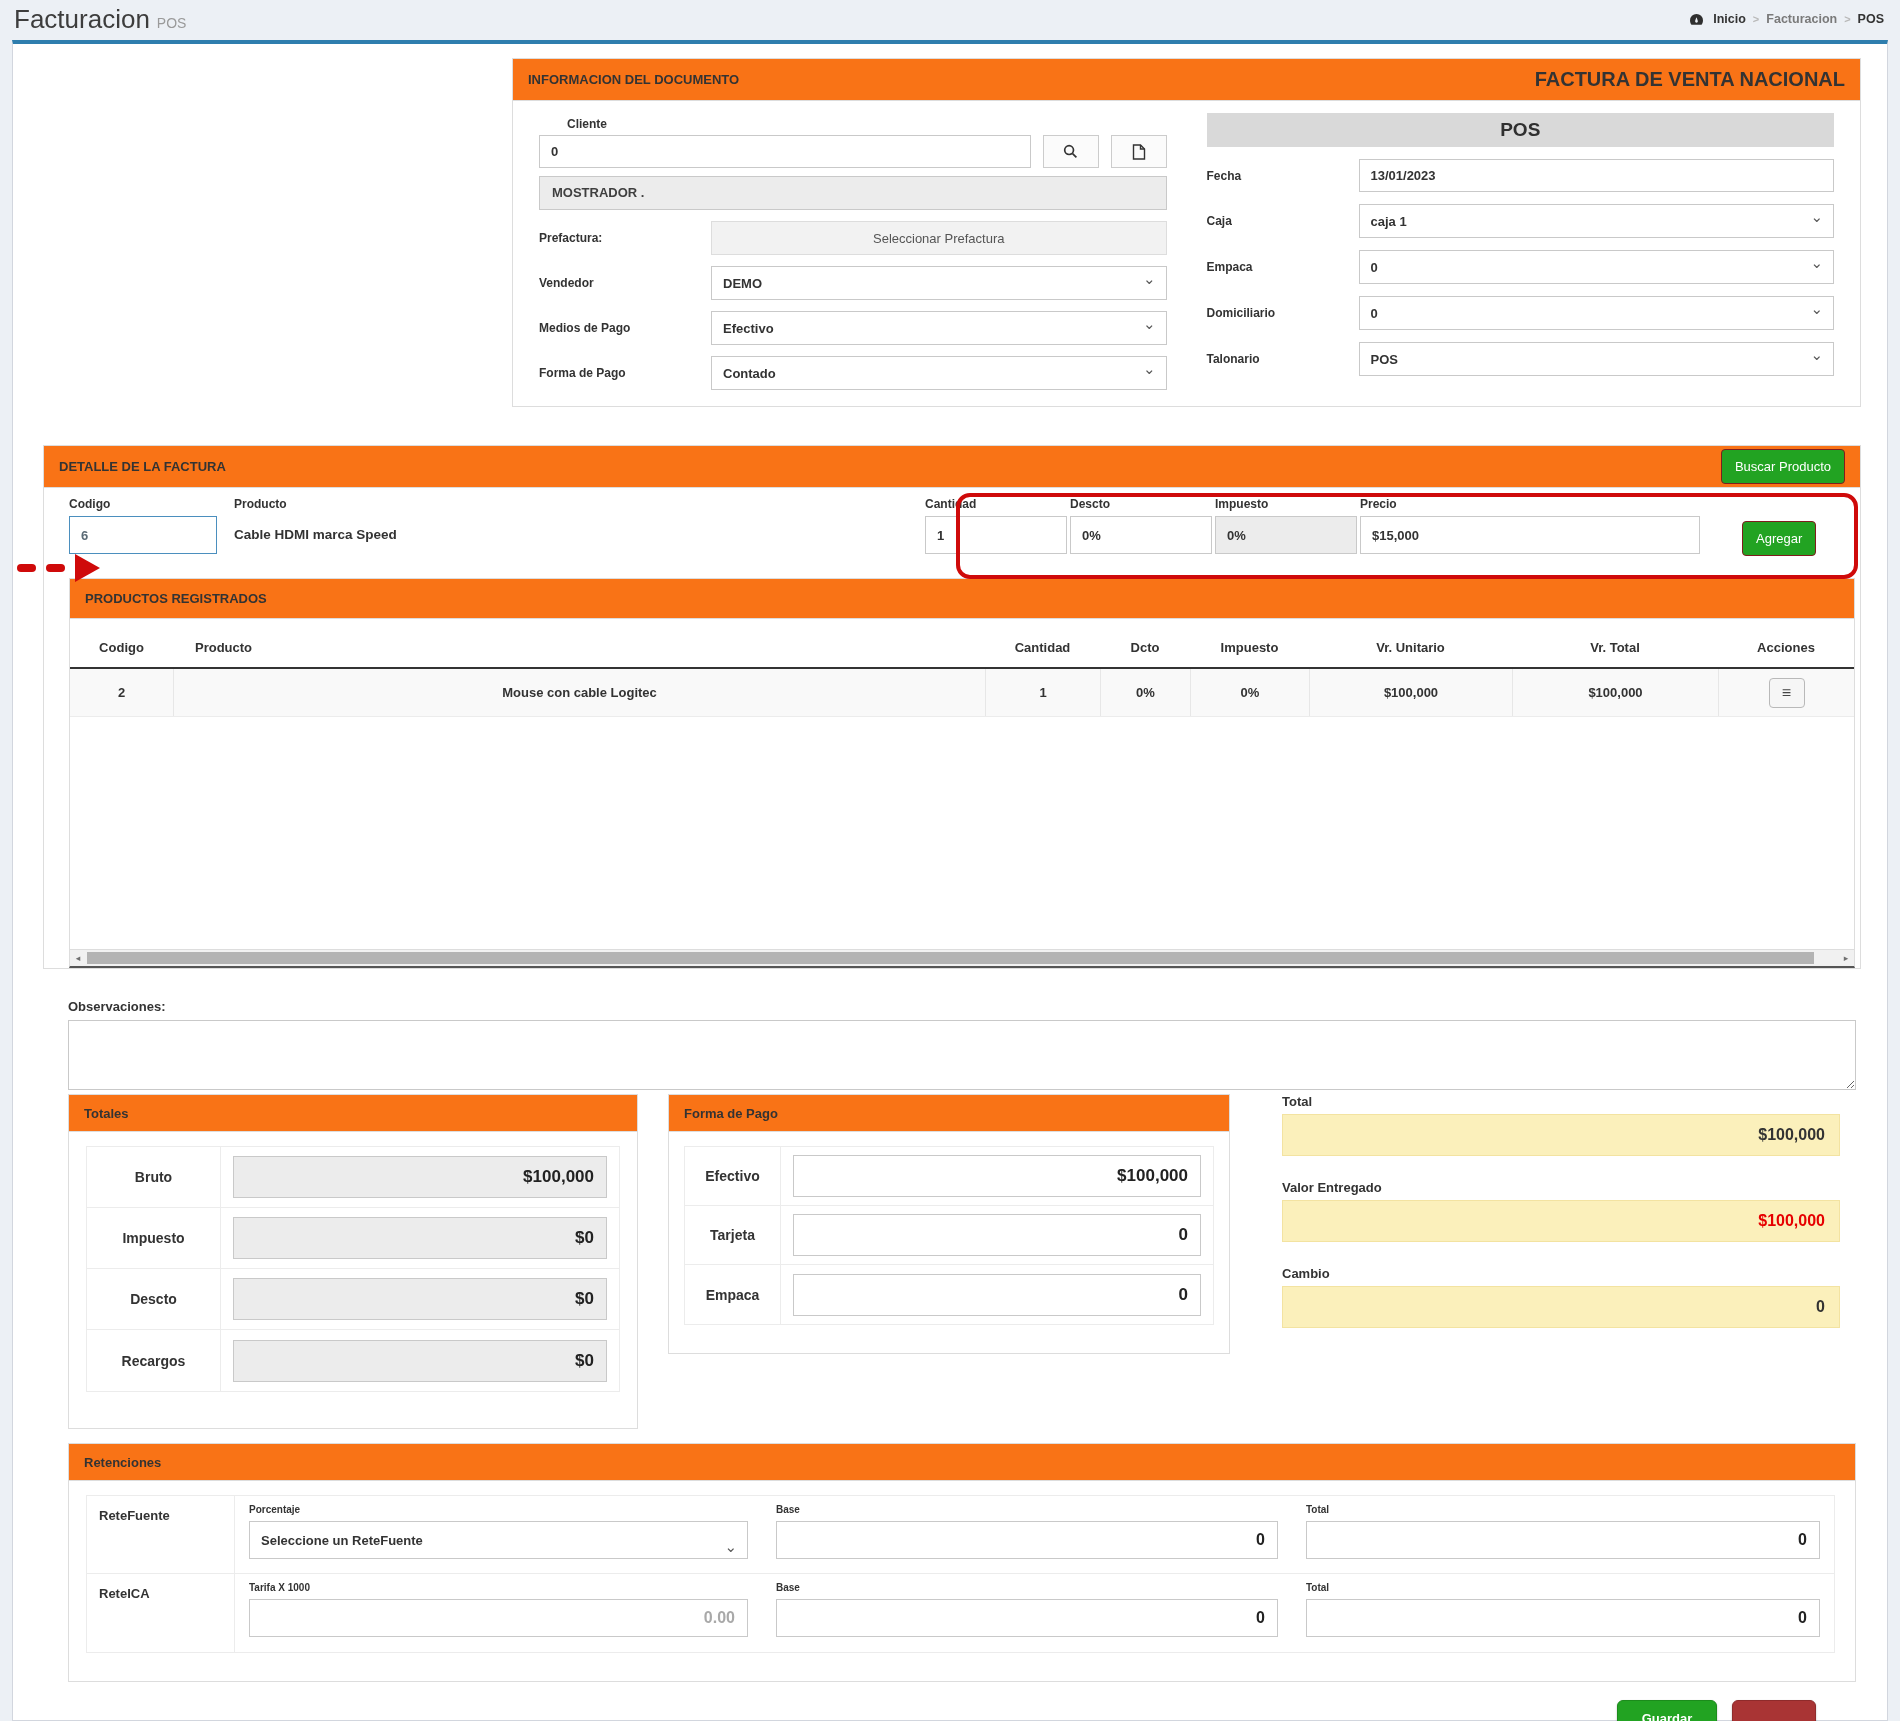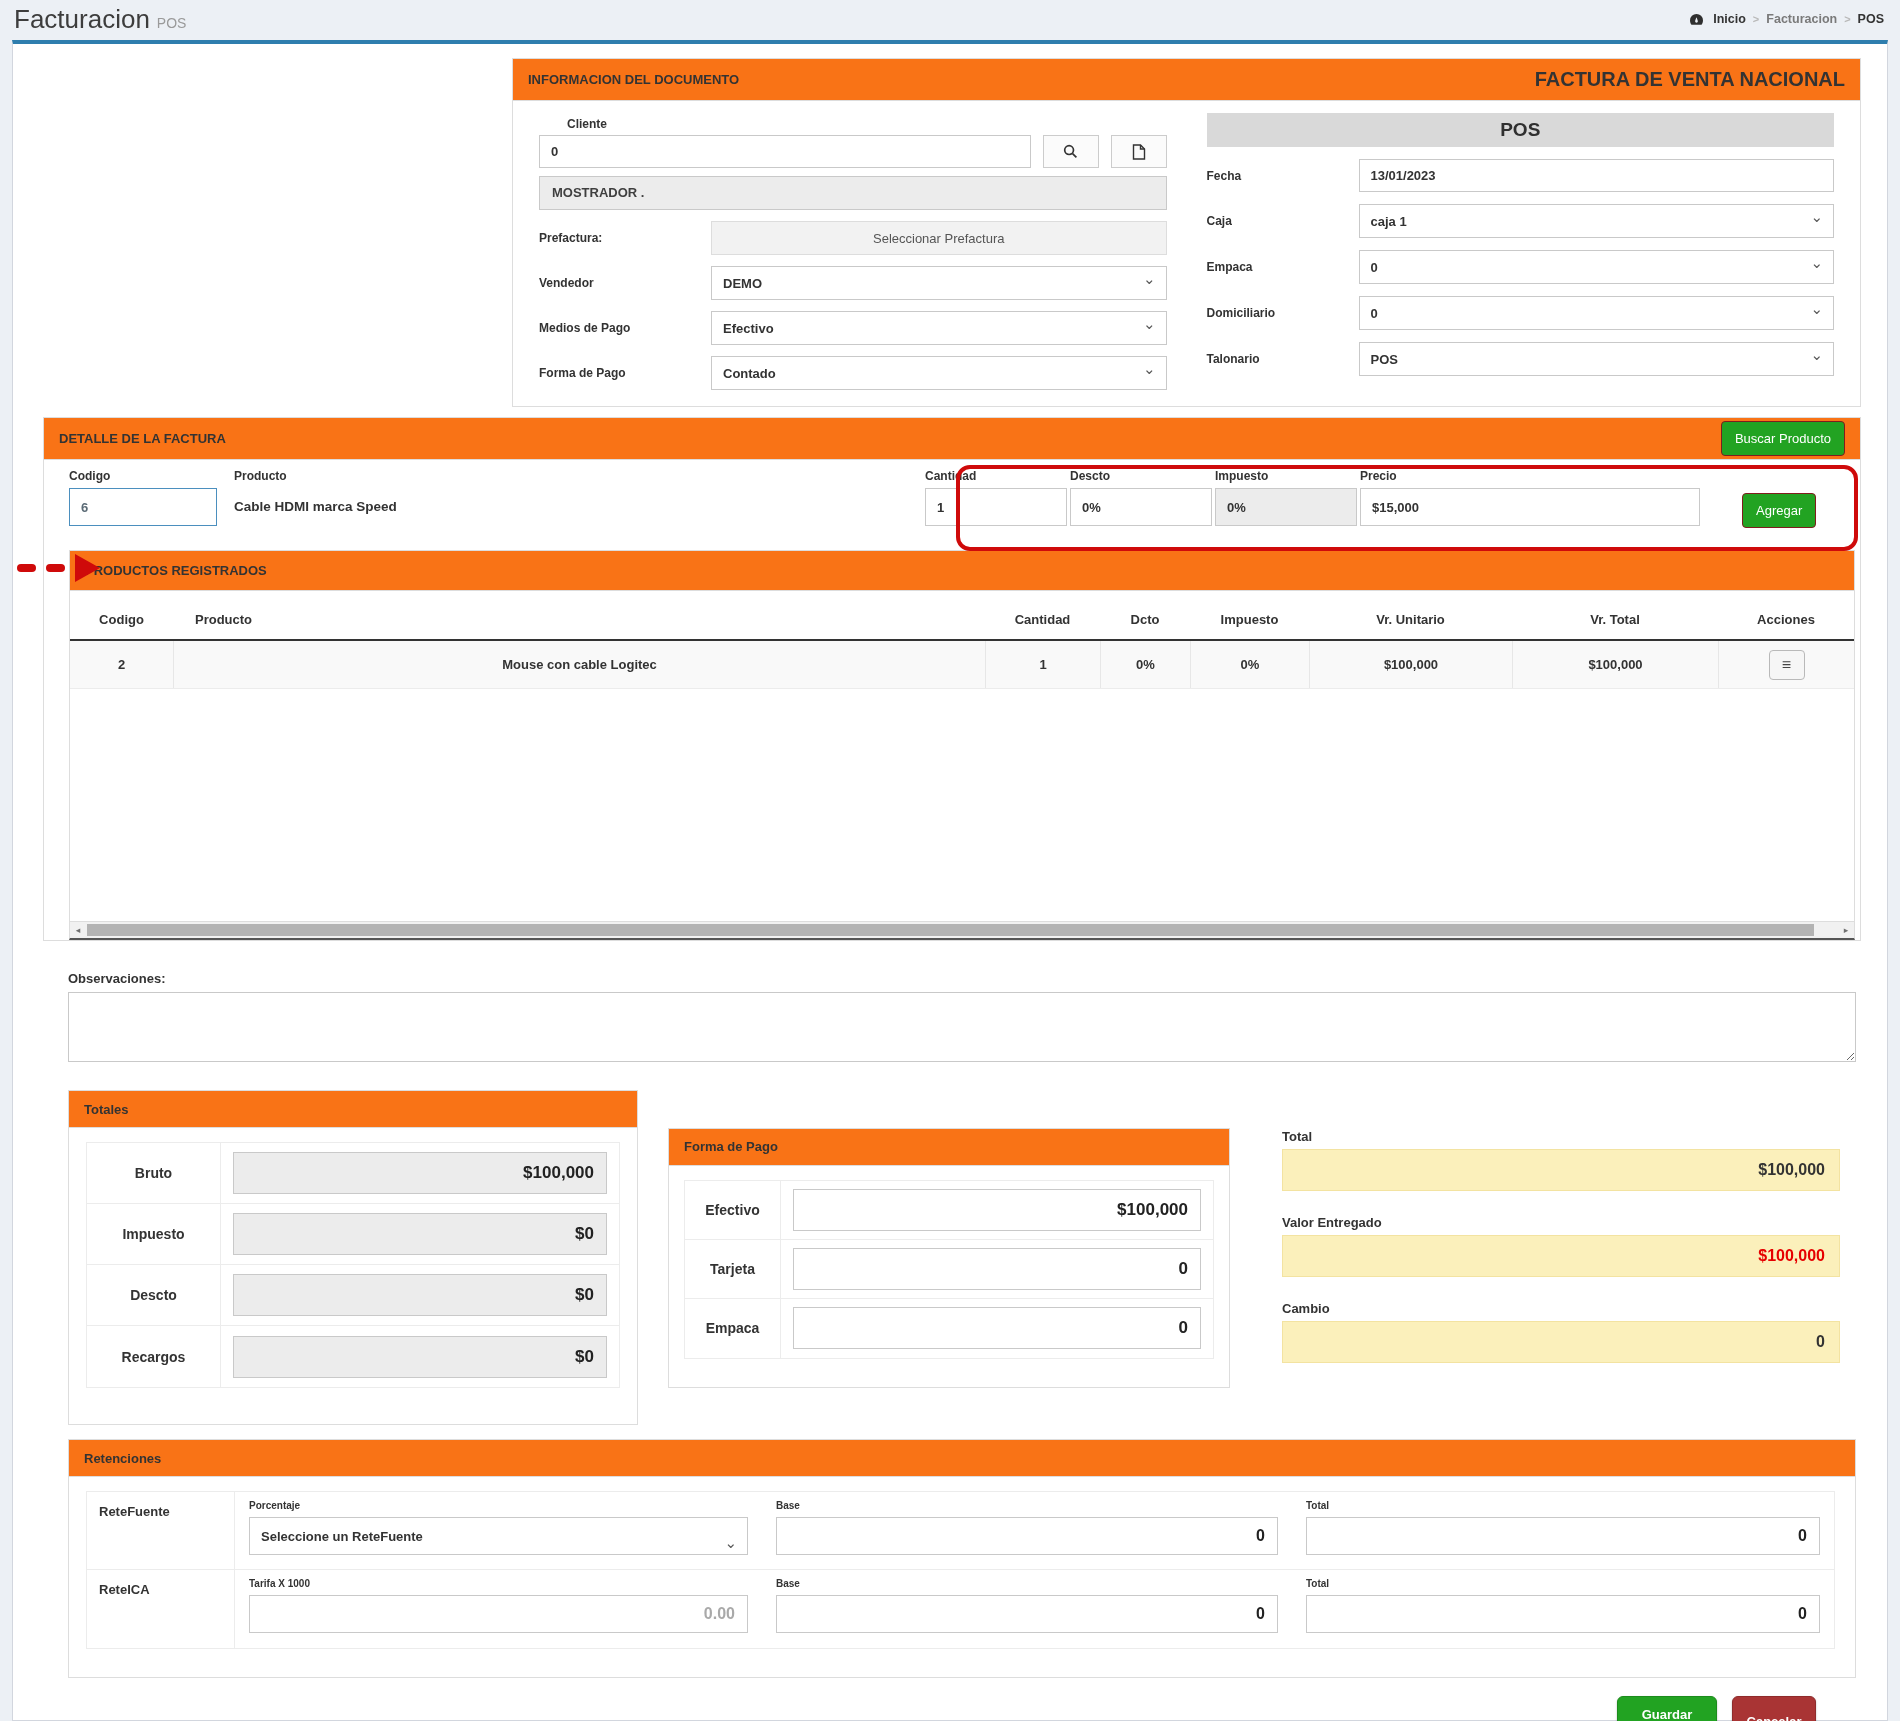--- a/index.html
+++ b/index.html
@@ -64,21 +64,21 @@
   .selwrap select {
     width:100%; height:34px; appearance:none; -webkit-appearance:none;
     background:#fff; border:1px solid #c9c9c9; font-family:inherit;
     font-size:13px; font-weight:bold; color:#333; padding:0 26px 0 11px;
   }
   .selwrap::after { content:"⌄"; position:absolute; right:11px; top:4px; font-size:15px; color:#555; pointer-events:none; }
   .pos-bar { height:34px; line-height:34px; background:#d9d9d9; text-align:center; font-size:19px; font-weight:bold; color:#2f2f2f; }
   .doc-col-right .form-row { margin-top:12px; }
   .doc-col-right .flabel { width:152px; }
   
-  .detalle { margin-top:10px; }
+  .detalle { margin-top:38px; }
   .detalle .panel-header { height:42px; }
   .btn-green {
     background:#22a322; border:1px solid #7f1d1d; border-radius:4px; color:#fff;
     font-family:inherit; font-size:13px; padding:0 13px; height:35px; cursor:pointer;
   }
   .detalle-body { position:relative; padding:9px 0 0 0; }
   .entry-row { display:flex; align-items:flex-start; padding:0 44px 22px 25px; }
   .egroup { flex:none; }
   .egroup .lbl { margin-bottom:5px; }
   .entry-row input { height:38px; }
@@ -118,21 +118,21 @@
   }
   .table-empty { height:232px; background:#fff; }
   .hscroll { height:17px; background:#f1f1f1; border-top:1px solid #ddd; position:relative; }
   .hs-arrow { position:absolute; top:0; width:16px; height:16px; display:flex; align-items:center; justify-content:center; font-size:9px; color:#707070; cursor:pointer; }
   .hs-left { left:0; } .hs-right { right:0; }
   .hs-thumb { position:absolute; left:17px; right:40px; top:2px; height:12px; background:#b3b3b3; cursor:grab; }
   
   .lower { padding:0 5px 0 25px; }
   .obs-lbl { margin:30px 0 6px 0; font-size:13px; }
   textarea.obs { width:100%; height:70px; border:1px solid #c9c9c9; resize:both; font-family:inherit; font-size:13px; padding:6px 10px; }
-  .row-mid { display:flex; margin-top:24px; align-items:center; }
+  .row-mid { display:flex; align-items:flex-start; }
   .totales { width:570px; flex:none; }
   .totales .panel-header, .fpago .panel-header, .retenciones .panel-header { height:37px; }
   .tot-body { padding:14px 17px 36px 17px; }
   .tot-table { border:1px solid #ececec; }
   .tot-row { display:flex; border-bottom:1px solid #ececec; height:61px; align-items:center; }
   .tot-row:last-child { border-bottom:none; }
   .tot-label { width:134px; flex:none; text-align:center; font-size:14px; font-weight:bold; align-self:stretch; display:flex; align-items:center; justify-content:center; border-right:1px solid #ececec; }
   .tot-field { flex:1; padding:0 12px; }
   .money {
     width:100%; height:42px; border:1px solid #c9c9c9; background:#ececec;

